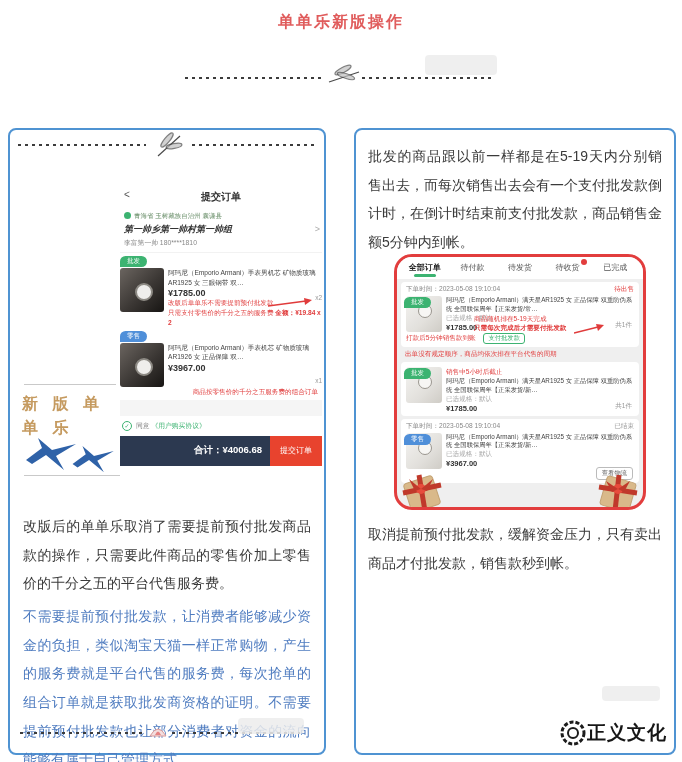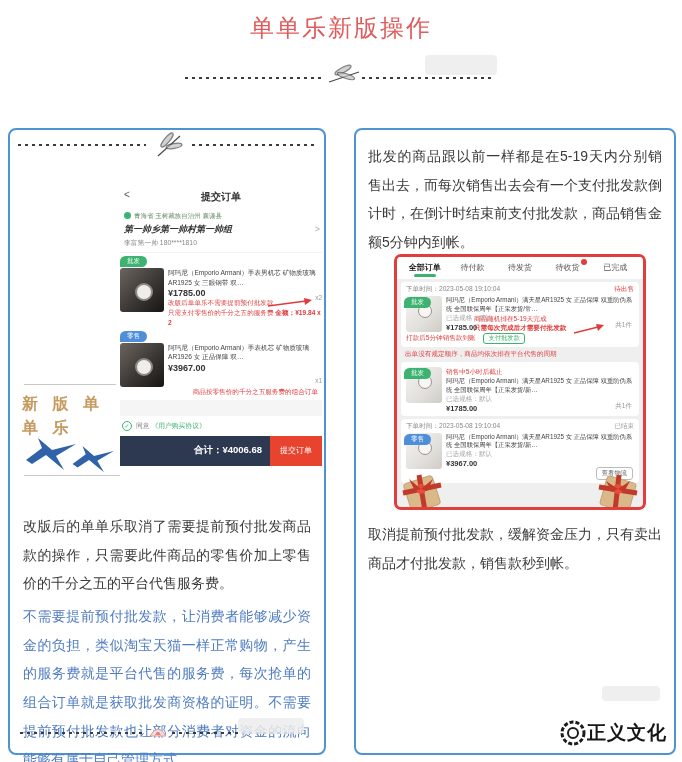--- a/index.html
+++ b/index.html
@@ -1,19 +1,19 @@
 <!DOCTYPE html>
 <html><head>
 <meta charset="utf-8">
 <style>
   html,body{margin:0;padding:0;background:#fff;}
   .page{position:relative;width:682px;height:762px;background:#fff;overflow:hidden;
         font-family:"Liberation Sans","DejaVu Sans",sans-serif;}
   .page-title{position:absolute;top:12px;left:0;width:682px;text-align:center;
-        font-size:24px;font-weight:normal;color:#e05c5c;letter-spacing:2px;}
+        font-size:16px;font-weight:bold;color:#e05c5c;letter-spacing:2px;}
   .dotted{position:absolute;height:2px;
         background-image:repeating-linear-gradient(90deg,#3c3c3c 0 3px,transparent 3px 7px);}
   .blurbox{position:absolute;background:#ececec;border-radius:4px;opacity:.85;}
   .panel{position:absolute;top:128px;height:623px;border:2px solid #4f93d2;border-radius:8px;background:#fff;}
   #panel-left{left:8px;width:314px;}
   #panel-right{left:354px;width:318px;}
   .para{position:absolute;font-size:14px;line-height:2.05;color:#3a3a3a;text-align:justify;}
   .para.blue{color:#4f7cc0;}
   
   .phone-l{position:absolute;left:110px;top:56px;width:202px;height:296px;background:#fff;font-size:7px;color:#333;}
@@ -48,21 +48,21 @@
   .paybar{display:flex;height:30px;margin-top:3px;}
   .paybar .tot{flex:1;background:#2c3950;color:#fff;font-size:9.5px;font-weight:bold;
         display:flex;align-items:center;justify-content:flex-end;padding-right:8px;}
   .paybar .sub{width:52px;background:#e8432e;color:#fff;font-size:8px;
         display:flex;align-items:center;justify-content:center;}
   .wm-gold{position:absolute;left:12px;top:262px;width:102px;color:#c59a5f;font-size:16px;
         font-weight:bold;letter-spacing:5px;line-height:1.5;}
   .wm-line{position:absolute;height:1px;background:#c9c9c9;}
   
   .phone-r{position:absolute;left:38px;top:124px;width:246px;height:250px;border:3px solid #e23d3d;
-        border-radius:7px;background:#efefef;overflow:hidden;}
+        border-radius:18px;background:#efefef;overflow:hidden;}
   .tabs{display:flex;background:#fff;padding:5px 4px 2px;font-size:8px;color:#555;}
   .tab{flex:1;text-align:center;position:relative;padding-bottom:4px;}
   .tab.active{color:#222;font-weight:bold;}
   .tab.active::after{content:"";position:absolute;left:50%;bottom:0;width:22px;height:3px;
         margin-left:-11px;background:#3cb371;border-radius:2px;}
   .tab .dot{position:absolute;top:-3px;right:4px;width:6px;height:6px;border-radius:50%;background:#e23d3d;}
   .ocard{background:#fff;margin:3px 4px;border-radius:4px;padding:3px 5px;position:relative;font-size:6.6px;}
   .orow{display:flex;justify-content:space-between;color:#888;}
   .ostatus-red{color:#e23d3d;}
   .ostatus-gray{color:#999;}

